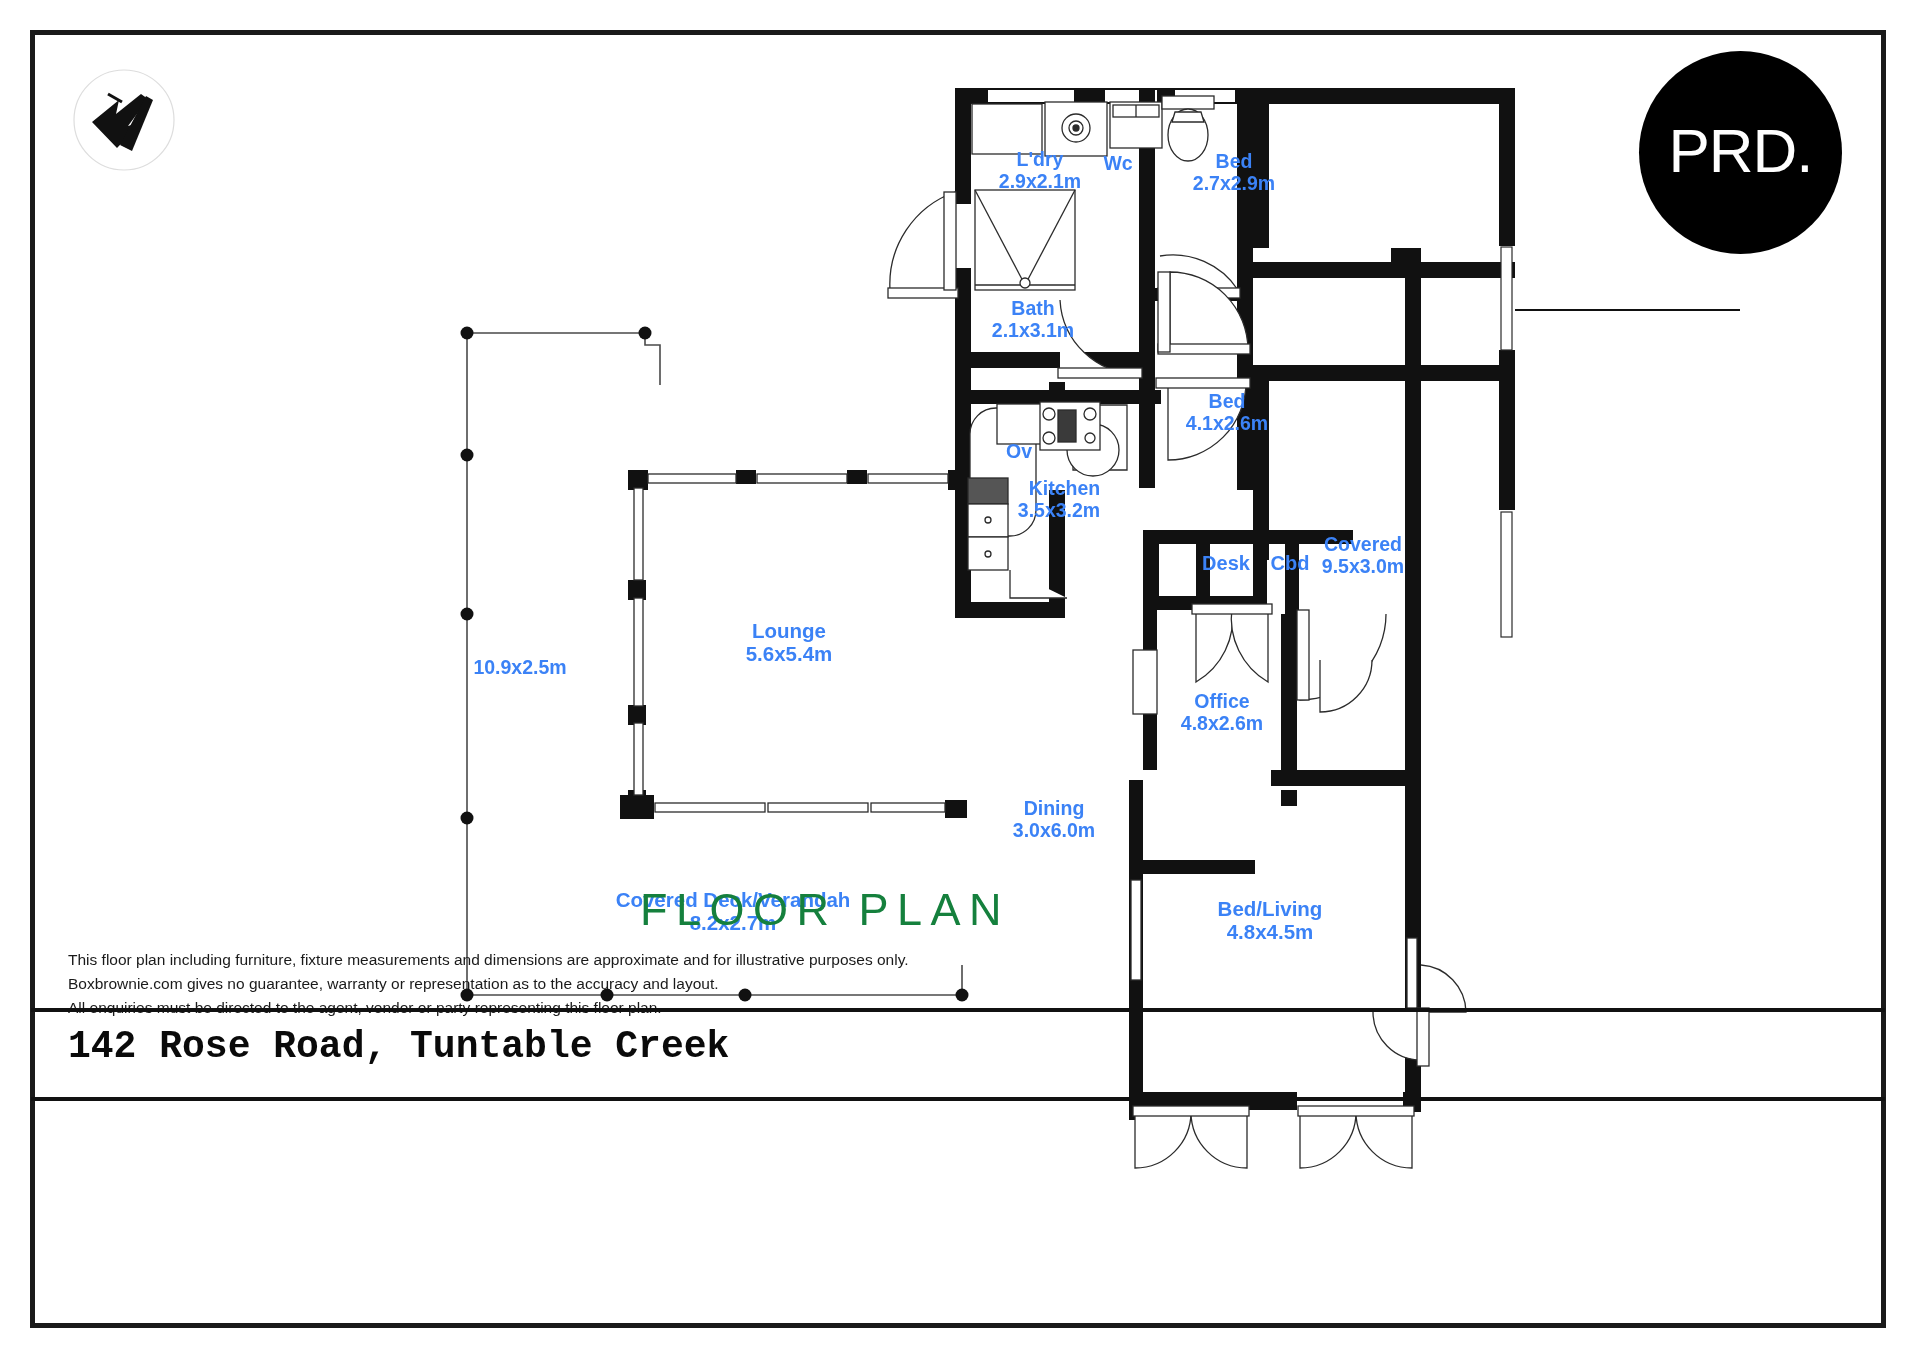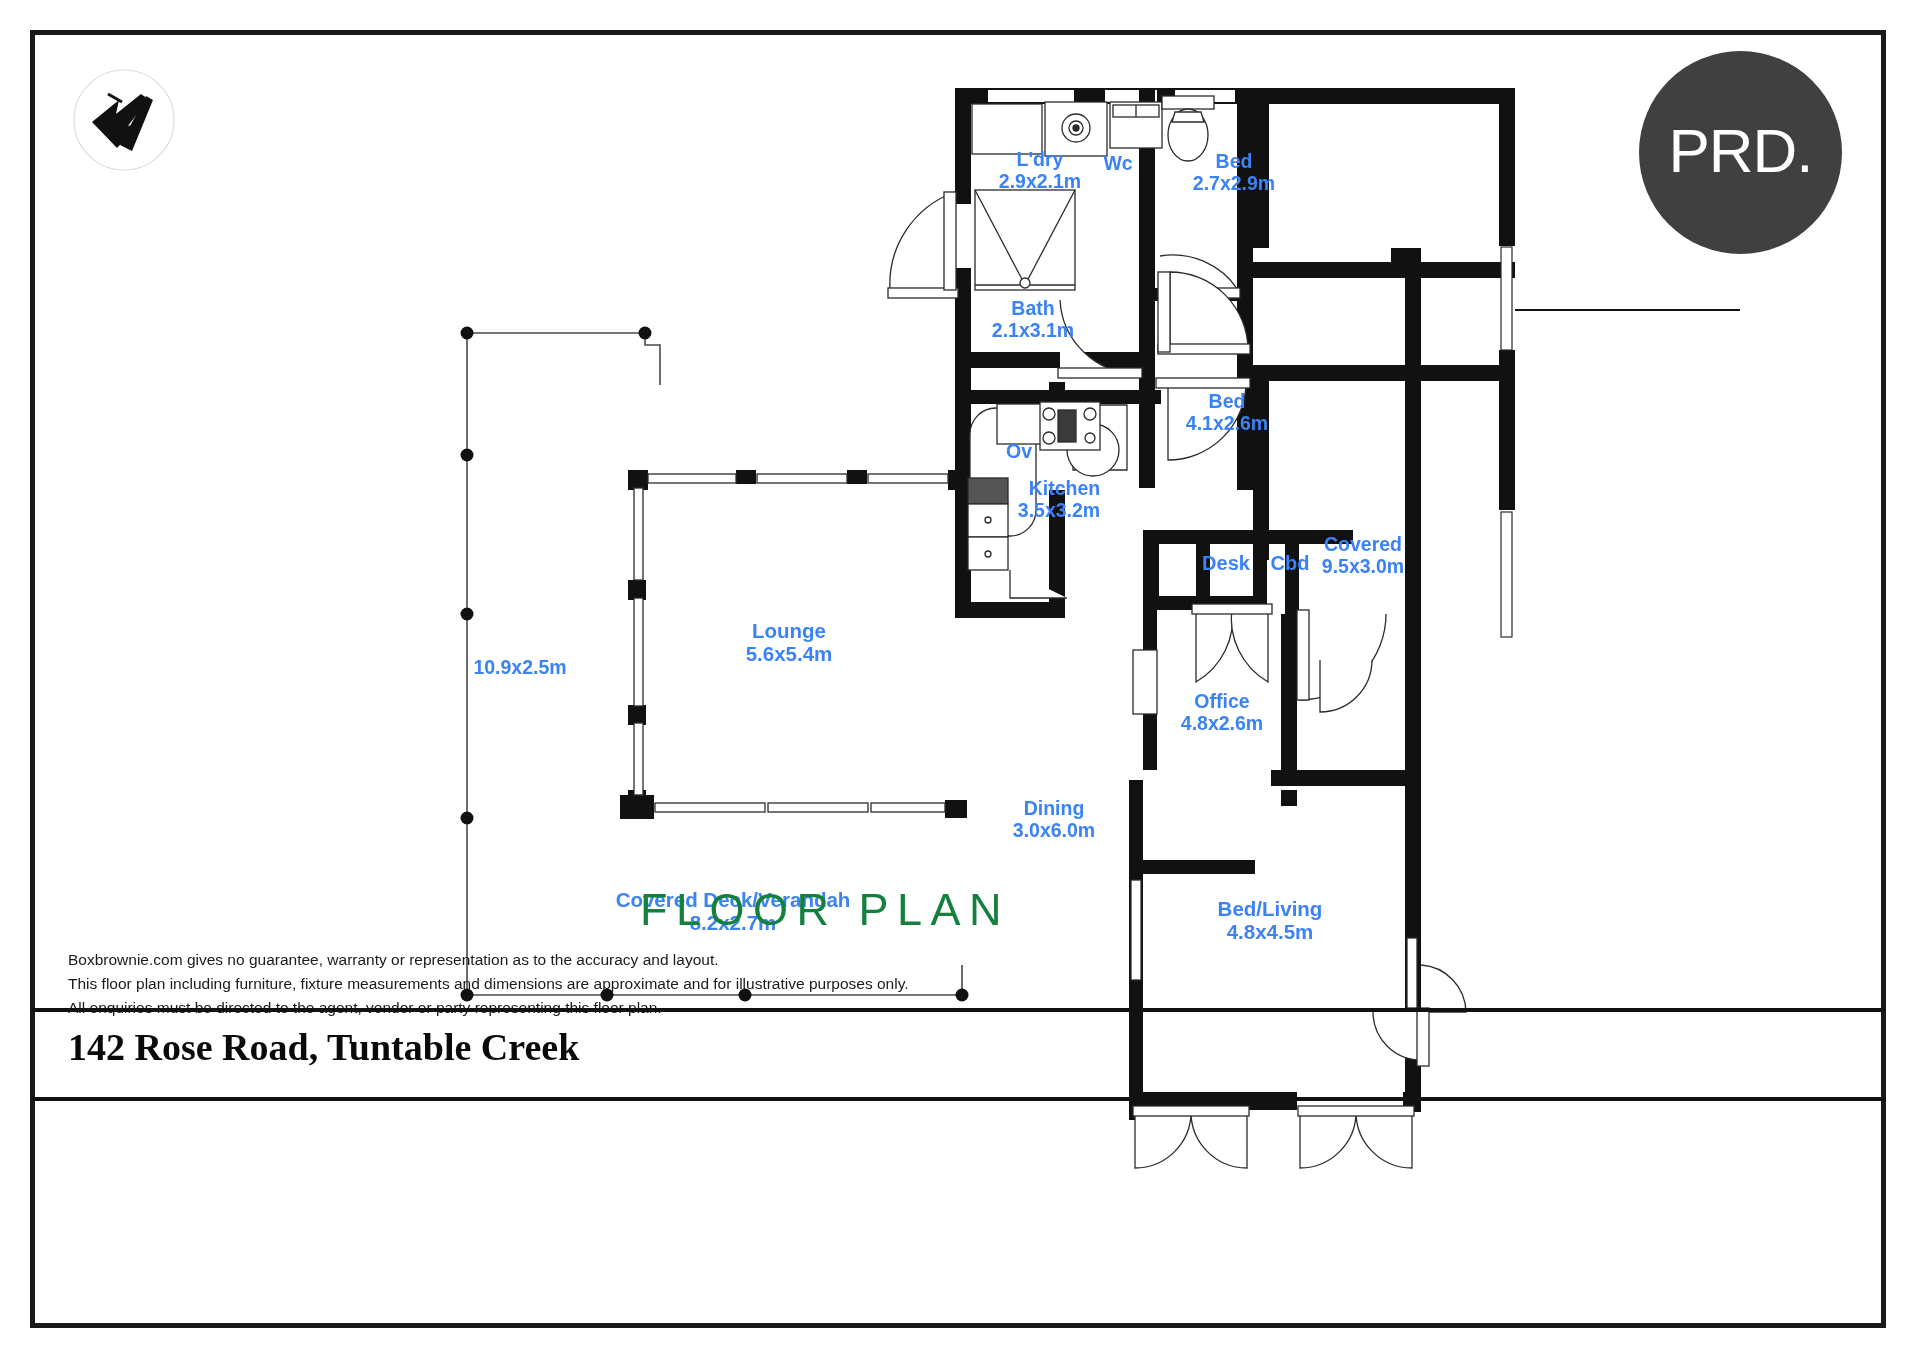--- a/index.html
+++ b/index.html
@@ -3,39 +3,39 @@
 <meta charset="utf-8">
 <style>
   html,body{margin:0;padding:0;background:#ffffff;}
   body{width:1920px;height:1358px;font-family:"Liberation Sans",sans-serif;}
   #page{position:relative;width:1920px;height:1358px;background:#ffffff;box-sizing:border-box;}
   .outer-frame{position:absolute;left:30px;top:30px;width:1856px;height:1298px;border:5px solid #1a1a1a;box-sizing:border-box;}
   .svg-layer{position:absolute;left:0;top:0;width:1920px;height:1358px;}
   
   .compass{position:absolute;left:70px;top:66px;width:108px;height:108px;}
   
-  .logo{position:absolute;left:1639px;top:51px;width:203px;height:203px;border-radius:50%;background:#404040;display:flex;align-items:center;justify-content:center;}
+  .logo{position:absolute;left:1639px;top:51px;width:203px;height:203px;border-radius:50%;background:#000000;display:flex;align-items:center;justify-content:center;}
   .logo-text{color:#ffffff;font-size:62px;font-weight:400;letter-spacing:-1px;font-family:"Liberation Sans",sans-serif;line-height:1;margin-top:-4px;}
   
   .rlabel{position:absolute;text-align:center;color:#3b82f6;font-family:"Liberation Sans",sans-serif;line-height:1.14;white-space:nowrap;transform:translateX(-50%);font-weight:bold;}
   .rlabel .nm{display:block;}
   .rlabel .dm{display:block;}
   .sz-lg{font-size:20.5px;}
   .sz-md{font-size:19.5px;}
   .sz-sm{font-size:20px;}
   
   .fp-title{position:absolute;left:640px;top:884px;font-size:45px;letter-spacing:8.5px;color:#15803d;font-family:"Liberation Sans",sans-serif;font-weight:400;}
   
   .disclaimer{position:absolute;left:68px;top:948px;font-size:15.5px;line-height:1.55;color:#1a1a1a;font-family:"Liberation Sans",sans-serif;}
   .disclaimer div{white-space:nowrap;}
   
   .rule{position:absolute;left:31px;height:4px;background:#111;}
   .rule-top{top:1008px;width:1854px;}
   .rule-bot{top:1097px;width:1854px;}
-  .address{position:absolute;left:68px;top:1025px;font-size:38px;font-weight:bold;color:#0a0a0a;font-family:Liberation Serif, serif;white-space:nowrap;}
+  .address{position:absolute;left:68px;top:1025px;font-size:38px;font-weight:bold;color:#0a0a0a;font-family:Liberation Mono, monospace;white-space:nowrap;}
 </style>
 </head>
 <body>
 
 <div id="page">
 
   <div class="outer-frame"></div>
 
   <div class="compass">
     <svg viewBox="0 0 108 108" width="108" height="108">
@@ -363,22 +363,22 @@
   </div>
 
   <div class="rlabel sz-lg" style="left:1270px;top:897px;">
     <span class="nm">Bed/Living</span>
     <span class="dm">4.8x4.5m</span>
   </div>
 
   <div class="fp-title">FLOOR PLAN</div>
 
   <div class="disclaimer">
+    <div>This floor plan including furniture, fixture measurements and dimensions are approximate and for illustrative purposes only.</div>
     <div>Boxbrownie.com gives no guarantee, warranty or representation as to the accuracy and layout.</div>
-    <div>This floor plan including furniture, fixture measurements and dimensions are approximate and for illustrative purposes only.</div>
     <div>All enquiries must be directed to the agent, vendor or party representing this floor plan.</div>
   </div>
 
   <div class="rule rule-top"></div>
   <div class="address">142 Rose Road, Tuntable Creek</div>
   <div class="rule rule-bot"></div>
 
 </div>
 
 </body></html>

